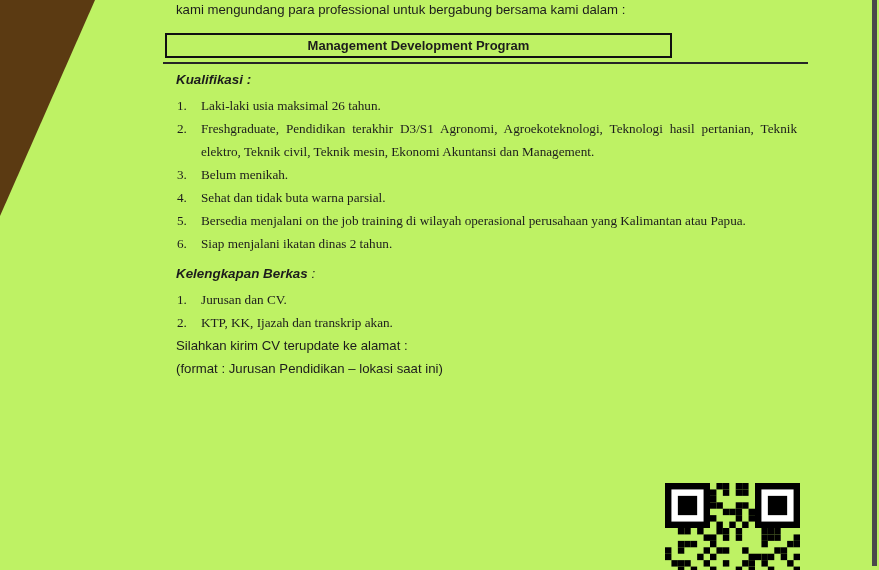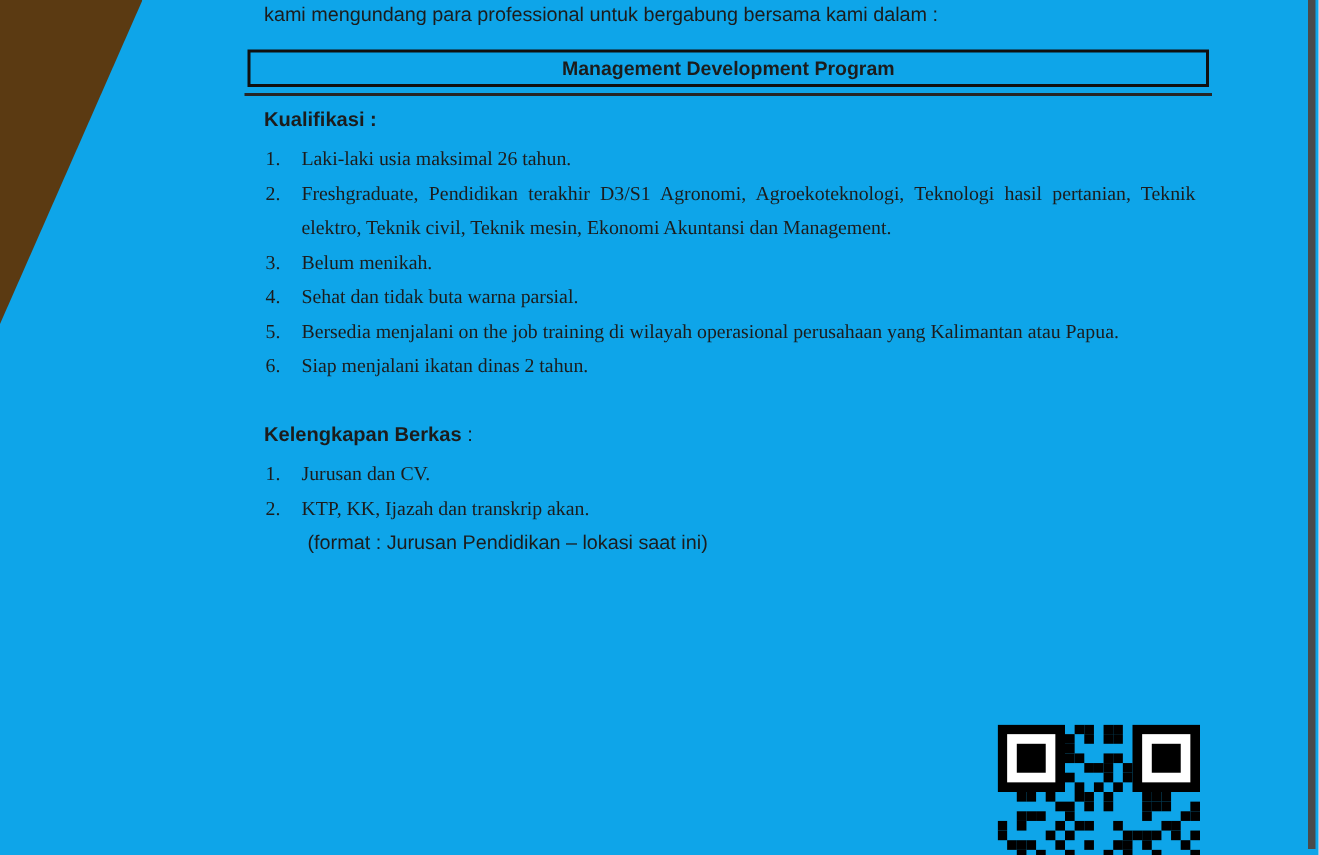--- a/index.html
+++ b/index.html
@@ -6,21 +6,21 @@
     --brown:#5b3a12;
     --strip:#4a4a4a;
     --link:#2b35a8;
     --ink:#1c1c1c;
   }
   *{box-sizing:border-box;margin:0;padding:0;}
   html,body{background:#e9e9e9;}
   .page{
     position:relative;
     width:879px;height:570px;
-    background:#0ea5e9;
+    background:#bef264;
     overflow:hidden;
     font-family:"Liberation Sans", sans-serif;
     color:var(--ink);
   }
   .corner-triangle{
     position:absolute;left:0;top:0;
     width:95px;height:216px;
     background:var(--brown);
     clip-path:polygon(0 0,100% 0,0 100%);
   }
@@ -29,73 +29,73 @@
     width:5px;height:566px;
     background:var(--strip);
   }
   .intro-line{
     position:absolute;left:176px;top:1px;
     width:640px;
     font-size:13.2px;line-height:18px;
   }
   .title-box{
     position:absolute;left:165px;top:33px;
-    width:641px;height:25px;
+    width:507px;height:25px;
     border:2px solid #101010;
     display:flex;align-items:center;justify-content:center;
     font-weight:bold;font-size:13px;
   }
   .title-underline{
     position:absolute;left:163px;top:62px;
     width:645px;height:2px;
     background:#262626;
   }
   .content{
     position:absolute;left:176px;top:71px;
     width:621px;
     font-size:13.2px;
   }
   .section-heading{
-    font-size:13.4px;font-weight:bold;line-height:18px;
+    font-size:13.4px;font-weight:bold;line-height:18px;font-style:italic;
   }
   .section-heading .colon{font-weight:normal;}
   ol.doc-list{
     list-style:none;
     counter-reset:item;
     margin-top:5px;
     font-family:Liberation Serif, serif;
   }
   ol.doc-list li{
     counter-increment:item;
     position:relative;
     padding-left:25px;
     line-height:23px;
     text-align:justify;
   }
   ol.doc-list li::before{
     content:counter(item) ".";
     position:absolute;left:1px;top:0;
     text-align:left;
   }
-  .kelengkapan-heading{margin-top:26px;}
+  .kelengkapan-heading{margin-top:10px;}
   .disclaimer{
     margin-top:22px;
     font-weight:bold;font-style:italic;
     text-align:justify;
     line-height:23px;
   }
   .send-line{line-height:23px;}
   .email-link{
     display:inline-block;
     color:var(--link);
     text-decoration:underline;
     line-height:23px;
     cursor:pointer;
   }
-  .format-line{line-height:23px;margin-left:29px;}
+  .format-line{line-height:23px;}
   .qr-wrap{
     position:absolute;left:665px;top:483px;
     width:135px;height:87px;
     overflow:hidden;
   }
   .qr-wrap svg{display:block;}
 </style>
 </head>
 <body>
 
@@ -123,20 +123,21 @@
       <li>Siap menjalani ikatan dinas 2 tahun.</li>
     </ol>
 
     <div class="section-heading kelengkapan-heading"><span>Kelengkapan Berkas</span><span class="colon"> :</span></div>
     <ol class="doc-list">
       <li>Jurusan dan CV.</li>
       <li>KTP, KK, Ijazah dan transkrip akan.</li>
     </ol>
 
 
+    <div class="send-line">Silahkan kirim CV terupdate ke alamat :</div>
     <div class="format-line">(format : Jurusan Pendidikan – lokasi saat ini)</div>
 
   </div>
 
   <div class="qr-wrap">
     <svg width="135" height="135" viewBox="0 0 135 135" xmlns="http://www.w3.org/2000/svg">
         <rect x="51.43" y="0.00" width="6.43" height="6.43" fill="#000"></rect>
         <rect x="57.86" y="0.00" width="6.43" height="6.43" fill="#000"></rect>
         <rect x="70.71" y="0.00" width="6.43" height="6.43" fill="#000"></rect>
         <rect x="77.14" y="0.00" width="6.43" height="6.43" fill="#000"></rect>

